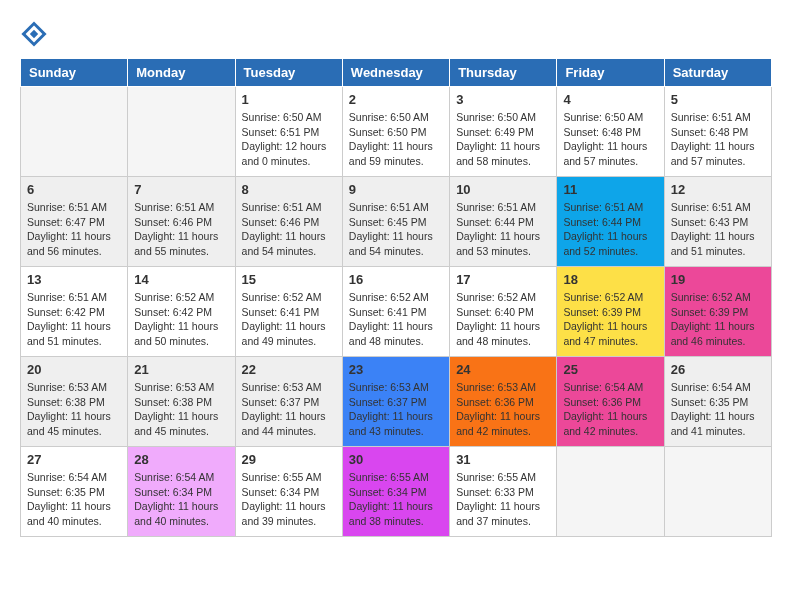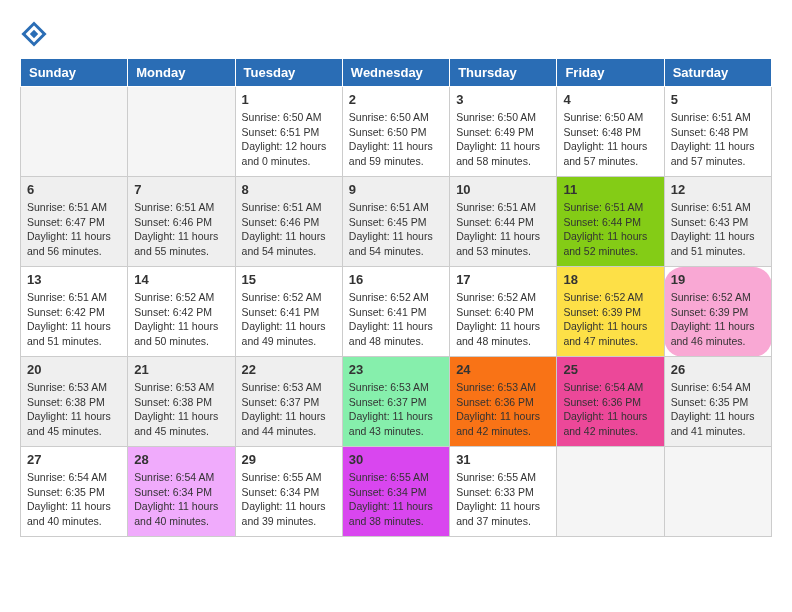--- a/index.html
+++ b/index.html
@@ -187,21 +187,21 @@
 Daylight: 11 hours
 and 54 minutes.</div>
         </td>
         <td style="background: rgb(239, 239, 239);">
           <span class="day-number">10</span>
           <div class="day-info" style="white-space: pre-line;">Sunrise: 6:51 AM
 Sunset: 6:44 PM
 Daylight: 11 hours
 and 53 minutes.</div>
         </td>
-        <td style="background: #84cc16;">
+        <td style="background: #0ea5e9;">
           <span class="day-number">11</span>
           <div class="day-info" style="white-space: pre-line;">Sunrise: 6:51 AM
 Sunset: 6:44 PM
 Daylight: 11 hours
 and 52 minutes.</div>
         </td>
         <td style="background: rgb(239, 239, 239);">
           <span class="day-number">12</span>
           <div class="day-info" style="white-space: pre-line;">Sunrise: 6:51 AM
 Sunset: 6:43 PM
@@ -245,21 +245,21 @@
 Daylight: 11 hours
 and 48 minutes.</div>
         </td>
         <td style="background: #fde047;">
           <span class="day-number">18</span>
           <div class="day-info" style="white-space: pre-line;">Sunrise: 6:52 AM
 Sunset: 6:39 PM
 Daylight: 11 hours
 and 47 minutes.</div>
         </td>
-        <td style="background: #f9a8d4; border-radius: 19px;">
+        <td style="background: #ec4899;">
           <span class="day-number">19</span>
           <div class="day-info" style="white-space: pre-line;">Sunrise: 6:52 AM
 Sunset: 6:39 PM
 Daylight: 11 hours
 and 46 minutes.</div>
         </td>
       </tr>
       <tr>
         <td style="background: rgb(239, 239, 239);">
           <span class="day-number">20</span>
@@ -275,21 +275,21 @@
 Daylight: 11 hours
 and 45 minutes.</div>
         </td>
         <td style="background: rgb(239, 239, 239);">
           <span class="day-number">22</span>
           <div class="day-info" style="white-space: pre-line;">Sunrise: 6:53 AM
 Sunset: 6:37 PM
 Daylight: 11 hours
 and 44 minutes.</div>
         </td>
-        <td style="background: #86efac;">
+        <td style="background: #3b82f6;">
           <span class="day-number">23</span>
           <div class="day-info" style="white-space: pre-line;">Sunrise: 6:53 AM
 Sunset: 6:37 PM
 Daylight: 11 hours
 and 43 minutes.</div>
         </td>
         <td style="background: #f97316;">
           <span class="day-number">24</span>
           <div class="day-info" style="white-space: pre-line;">Sunrise: 6:53 AM
 Sunset: 6:36 PM

